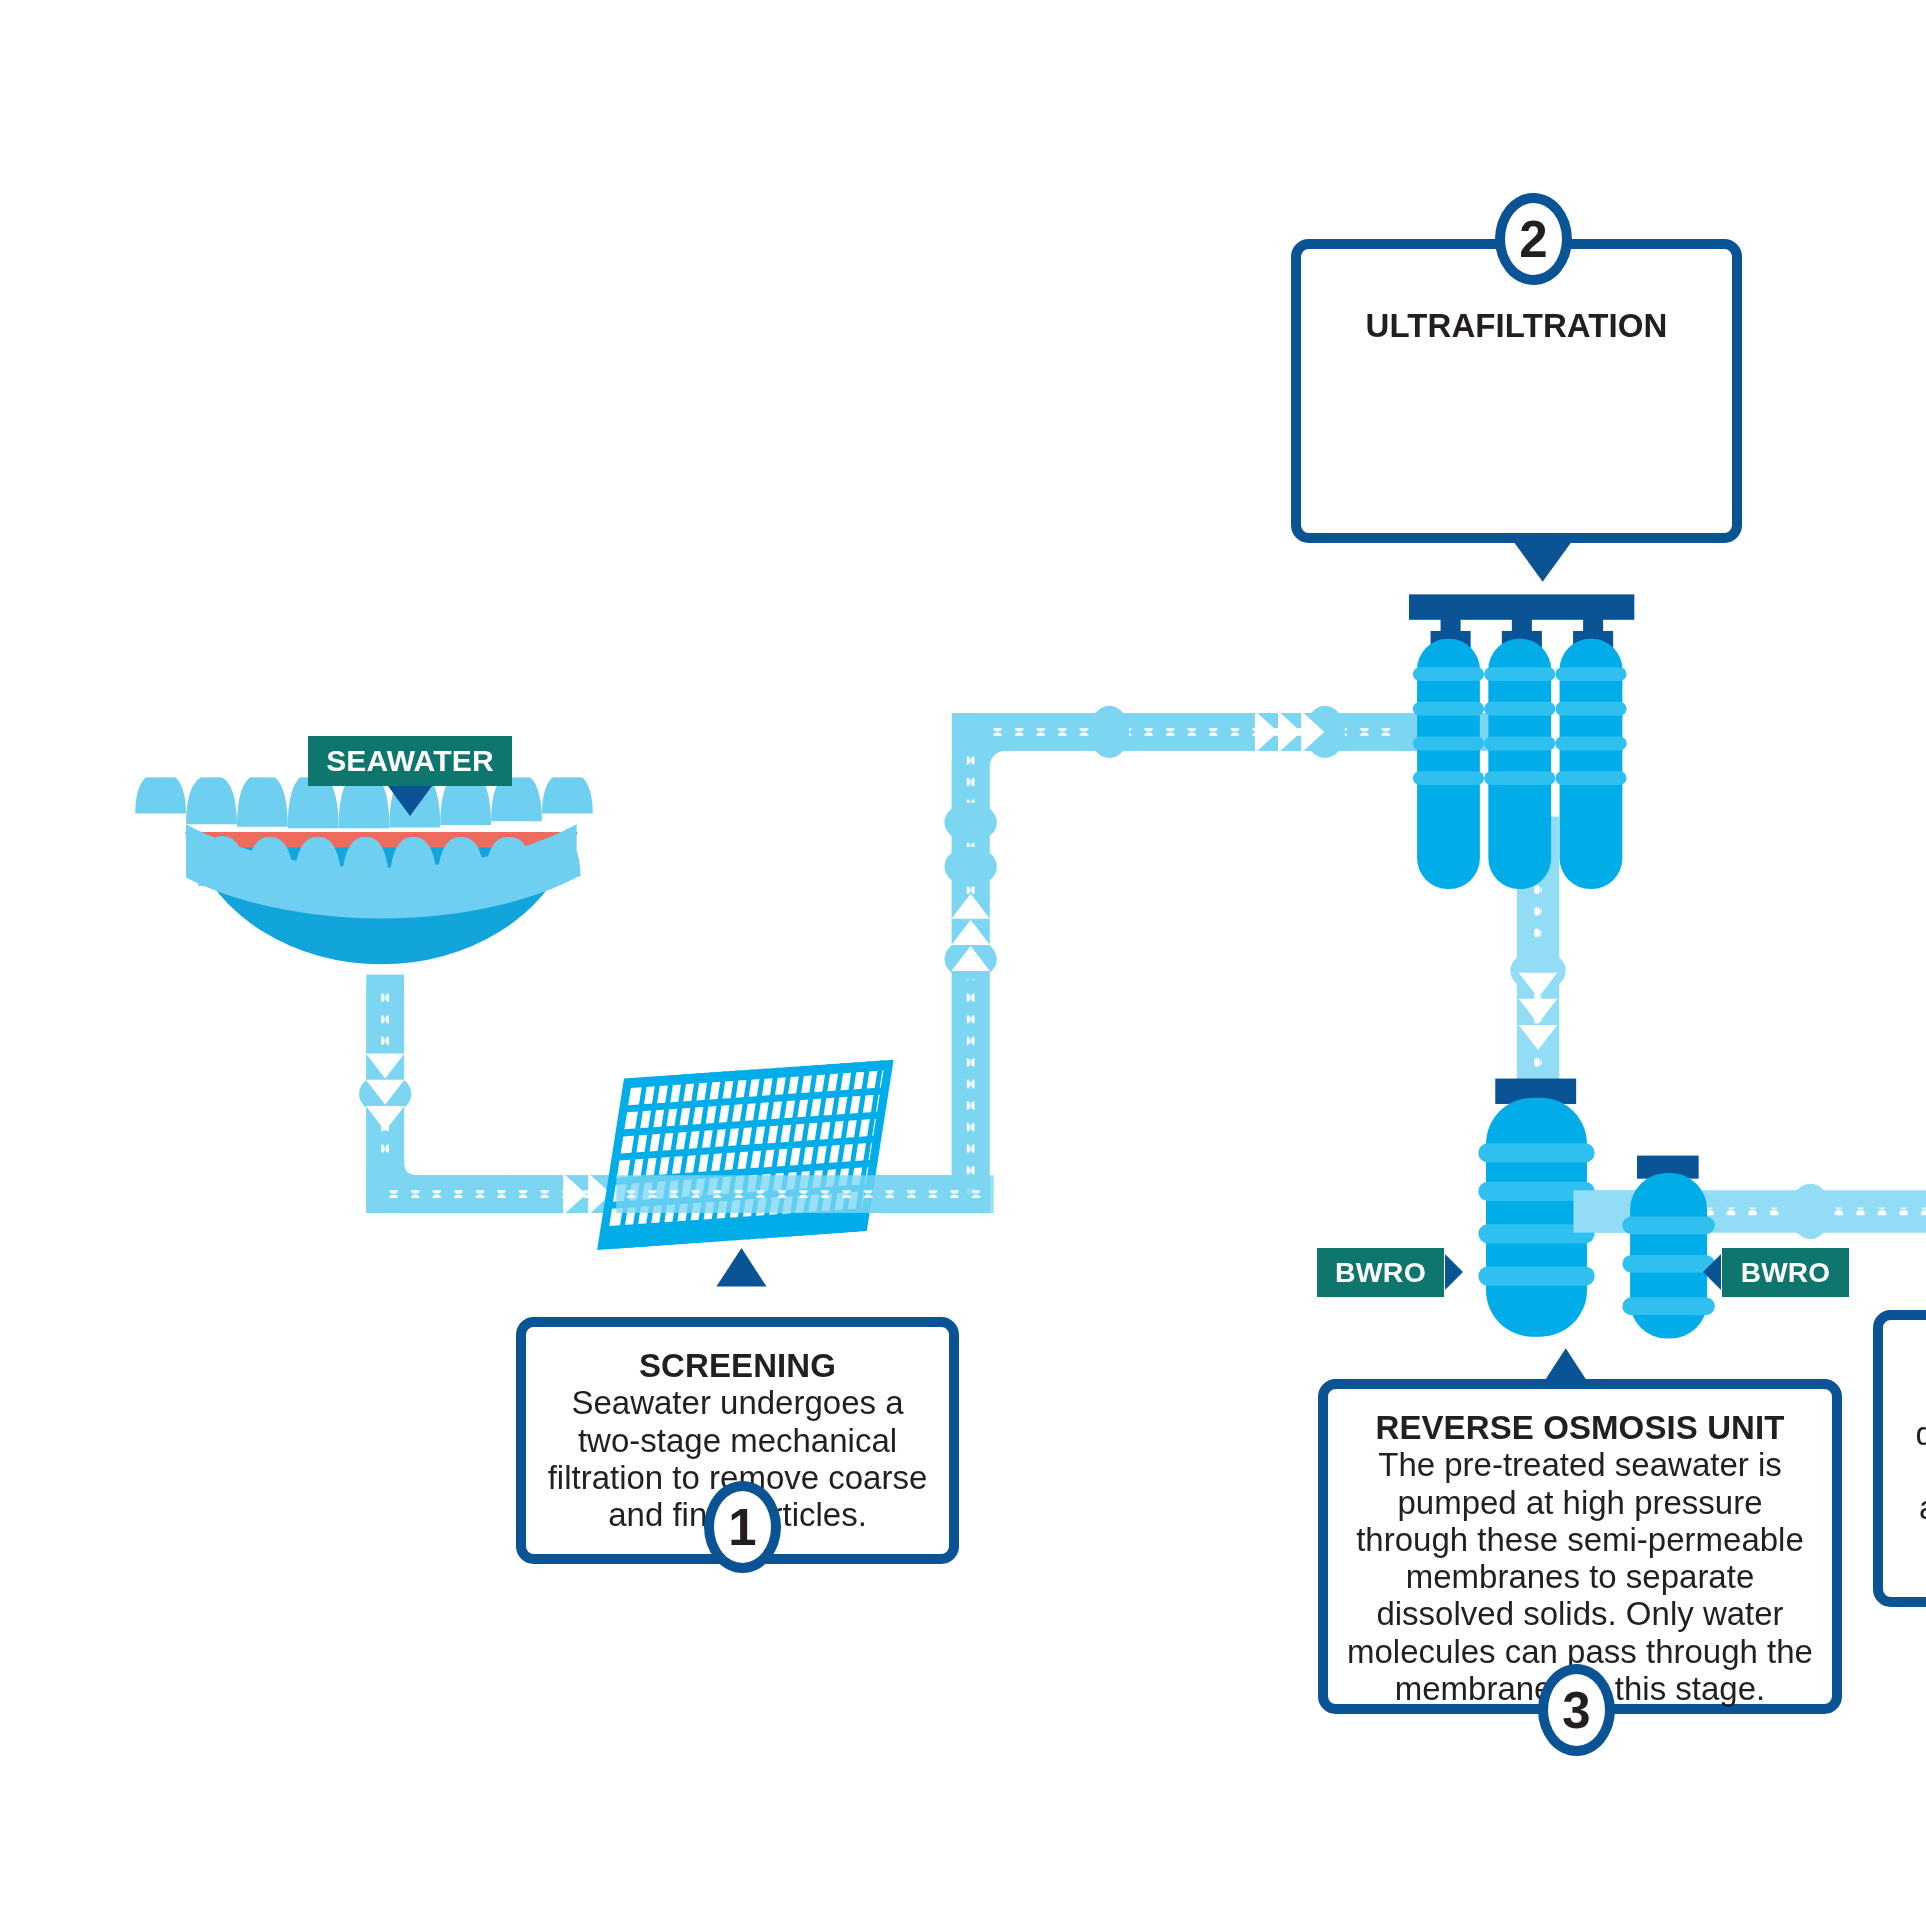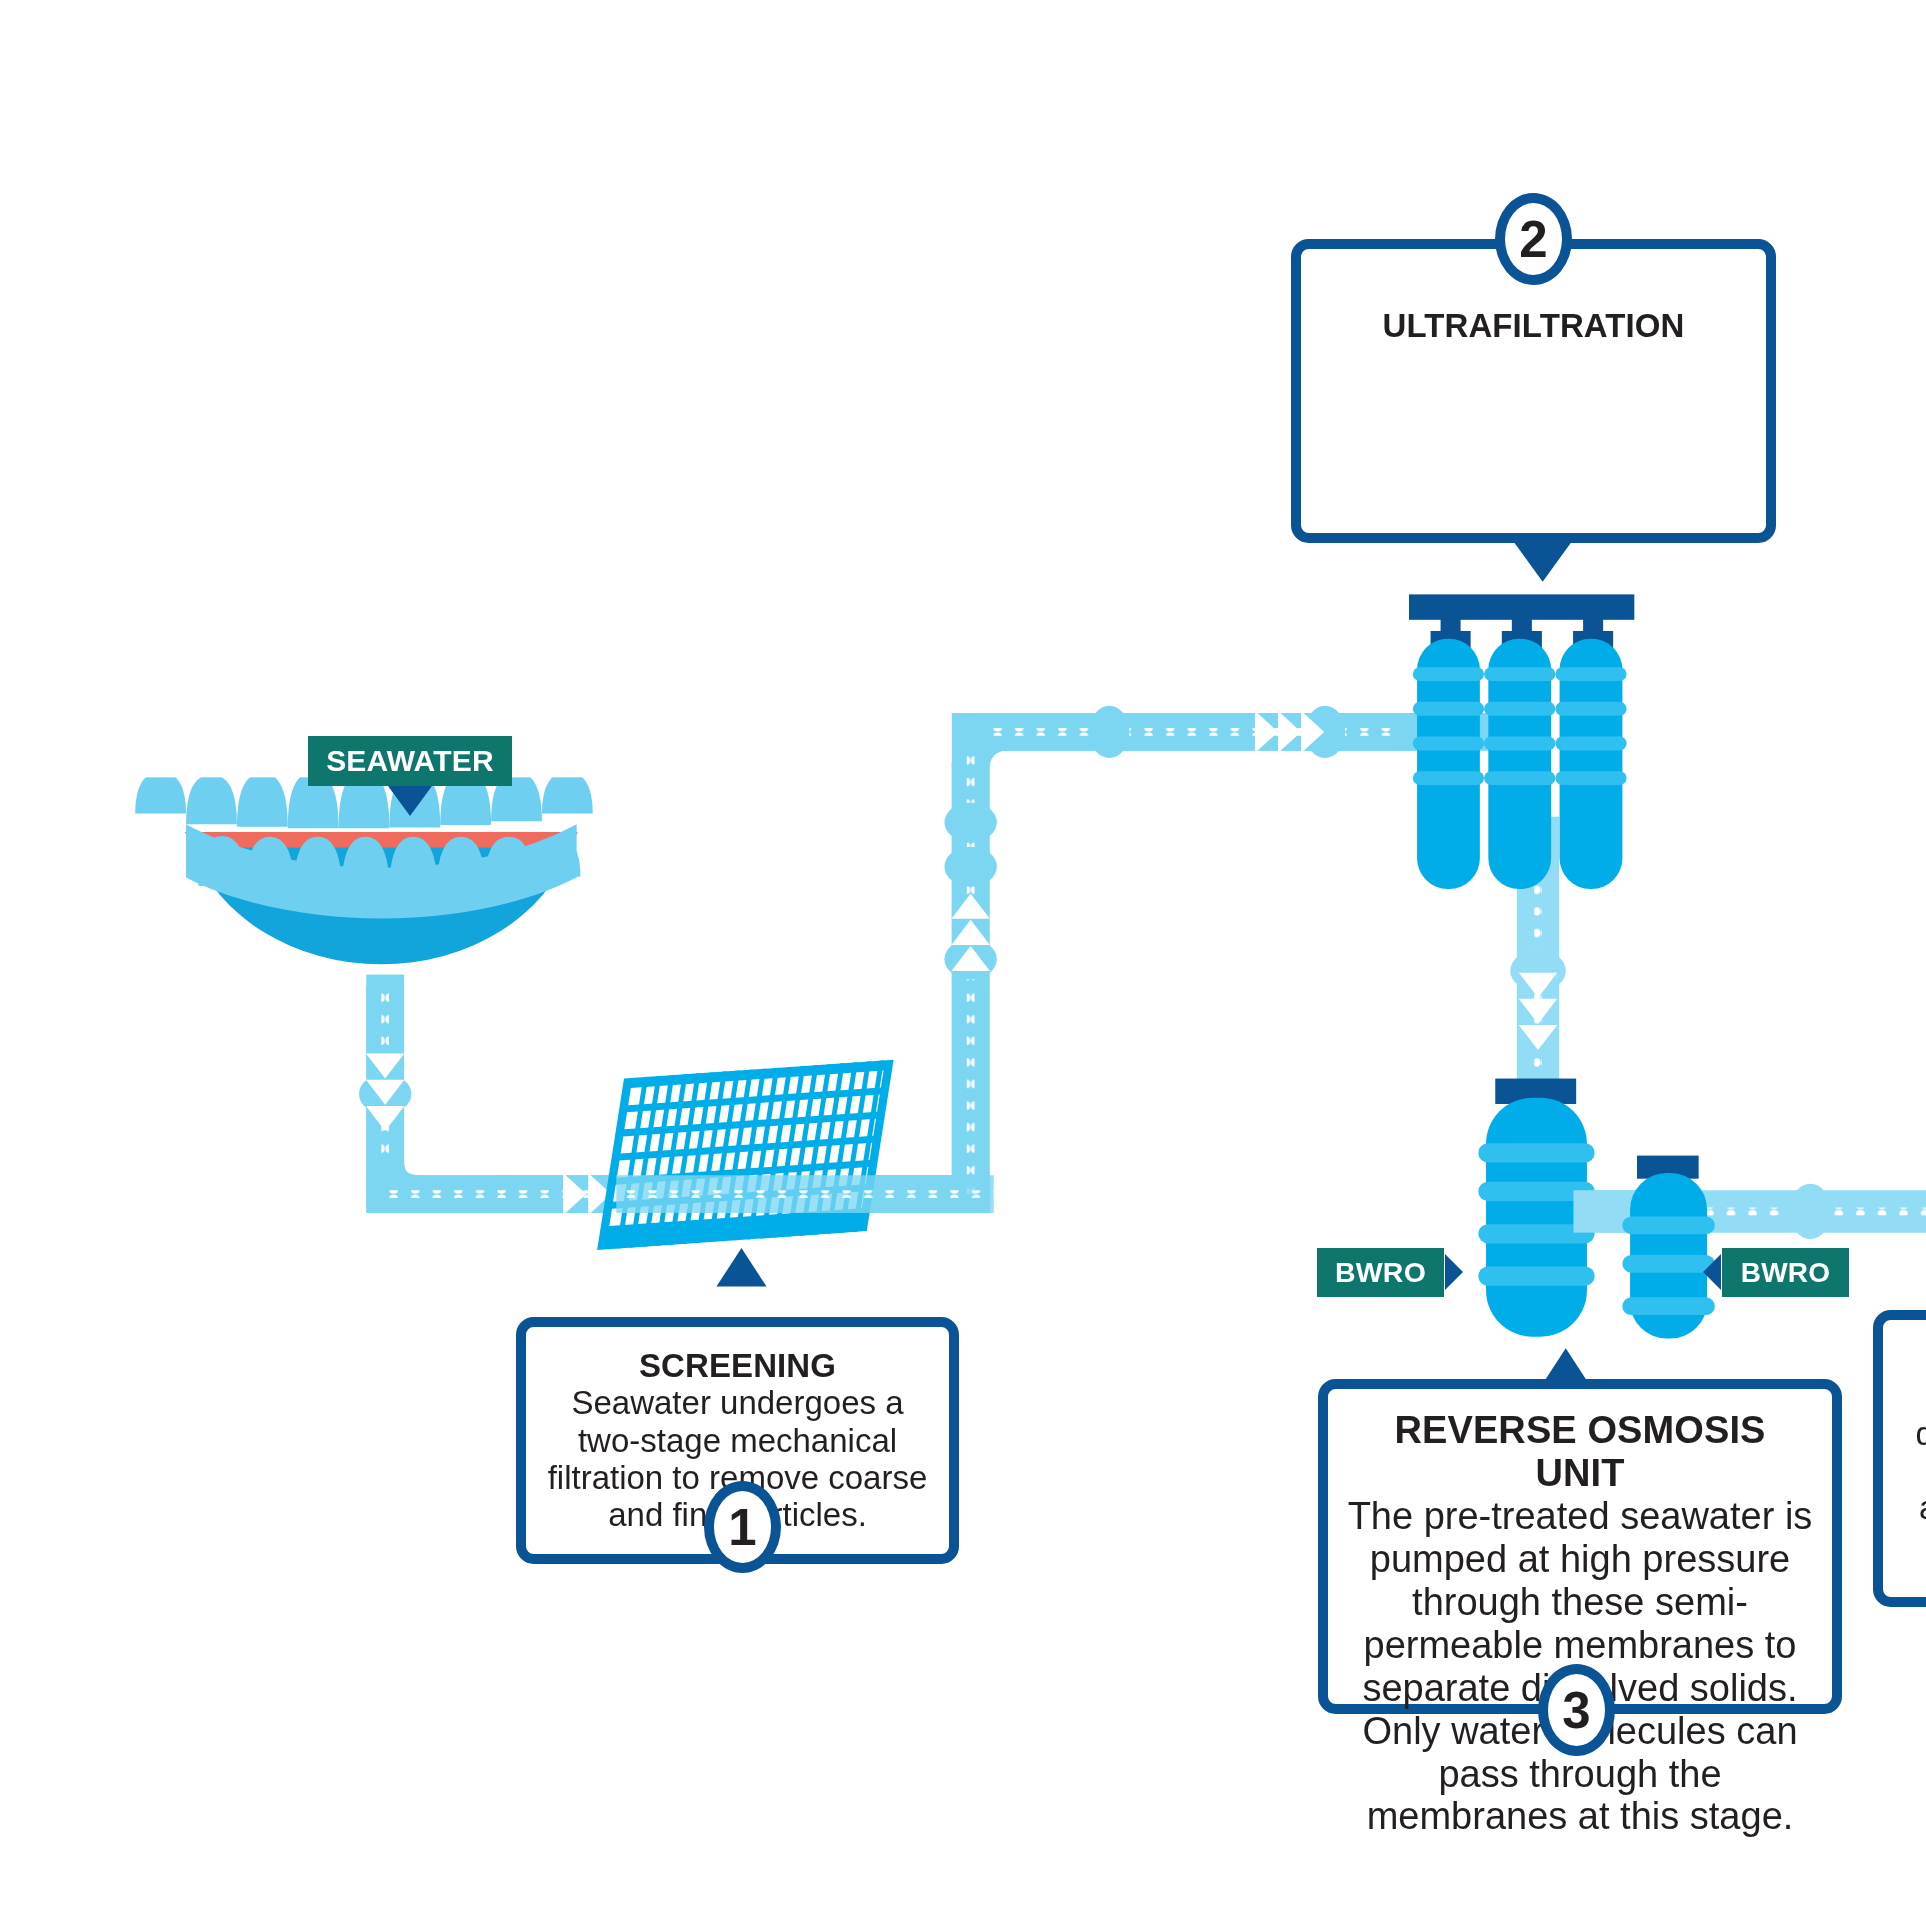--- a/index.html
+++ b/index.html
@@ -360,36 +360,36 @@
   <div class="badge" style="left:1317px;top:1248px;width:127px;height:49px;font-size:28.5px;">
     <span>BWRO</span>
   </div>
   <div class="badge-tail-right" style="left:1445px;top:1254px;"></div>
 
   <div class="badge" style="left:1722px;top:1248px;width:127px;height:49px;font-size:28px;">
     <span>BWRO</span>
   </div>
   <div class="badge-tail-left" style="left:1703px;top:1254px;"></div>
 
-  <div class="callout" style="left:1291px;top:239px;width:485px;height:304px;padding:58px 17.7px 15.4px;font-size:33px;line-height:1.13;">
+  <div class="callout" style="left:1291px;top:239px;width:451px;height:304px;padding:58px 17.7px 15.4px;font-size:33px;line-height:1.13;">
     <span class="title">ULTRAFILTRATION</span>
   </div>
   <div class="c-num" style="left:1495px;top:193px;width:77px;height:92px;font-size:51px;">
     <span>2</span>
   </div>
 
   <div class="callout" style="left:516px;top:1283px;width:443px;height:247px;padding:20px 17.7px 15.4px;font-size:33px;line-height:1.13;margin-top:34px;">
     <span class="title">SCREENING</span>
     <span class="body">Seawater undergoes a two-stage mechanical filtration to remove coarse and fine particles.</span>
   </div>
   <div class="c-num" style="left:704px;top:1481px;width:77px;height:92px;font-size:51px;">
     <span>1</span>
   </div>
 
-  <div class="callout" style="left:1318px;top:1379px;width:524px;height:335px;padding:20px 17.7px 15.4px;font-size:38px;line-height:1.13;">
+  <div class="callout" style="left:1318px;top:1379px;width:524px;height:335px;padding:20px 17.7px 15.4px;font-size:33px;line-height:1.13;">
     <span class="title">REVERSE OSMOSIS UNIT</span>
     <span class="body">The pre-treated seawater is pumped at high pressure through these semi-permeable membranes to separate dissolved solids. Only water molecules can pass through the membranes at this stage.</span>
   </div>
   <div class="c-num" style="left:1538px;top:1664px;width:77px;height:92px;font-size:51px;">
     <span>3</span>
   </div>
 
   <div class="callout" style="left:1873px;top:1310px;width:470px;height:297px;padding:20px 17.7px 15.4px;font-size:33px;line-height:1.13;">
     <span class="title">POST TREATMENT</span>
     <span class="body">The treated water is disinfected, re-mineralised and made potable by adding chemicals such as chlorine, ammonia and fluoride.</span>

